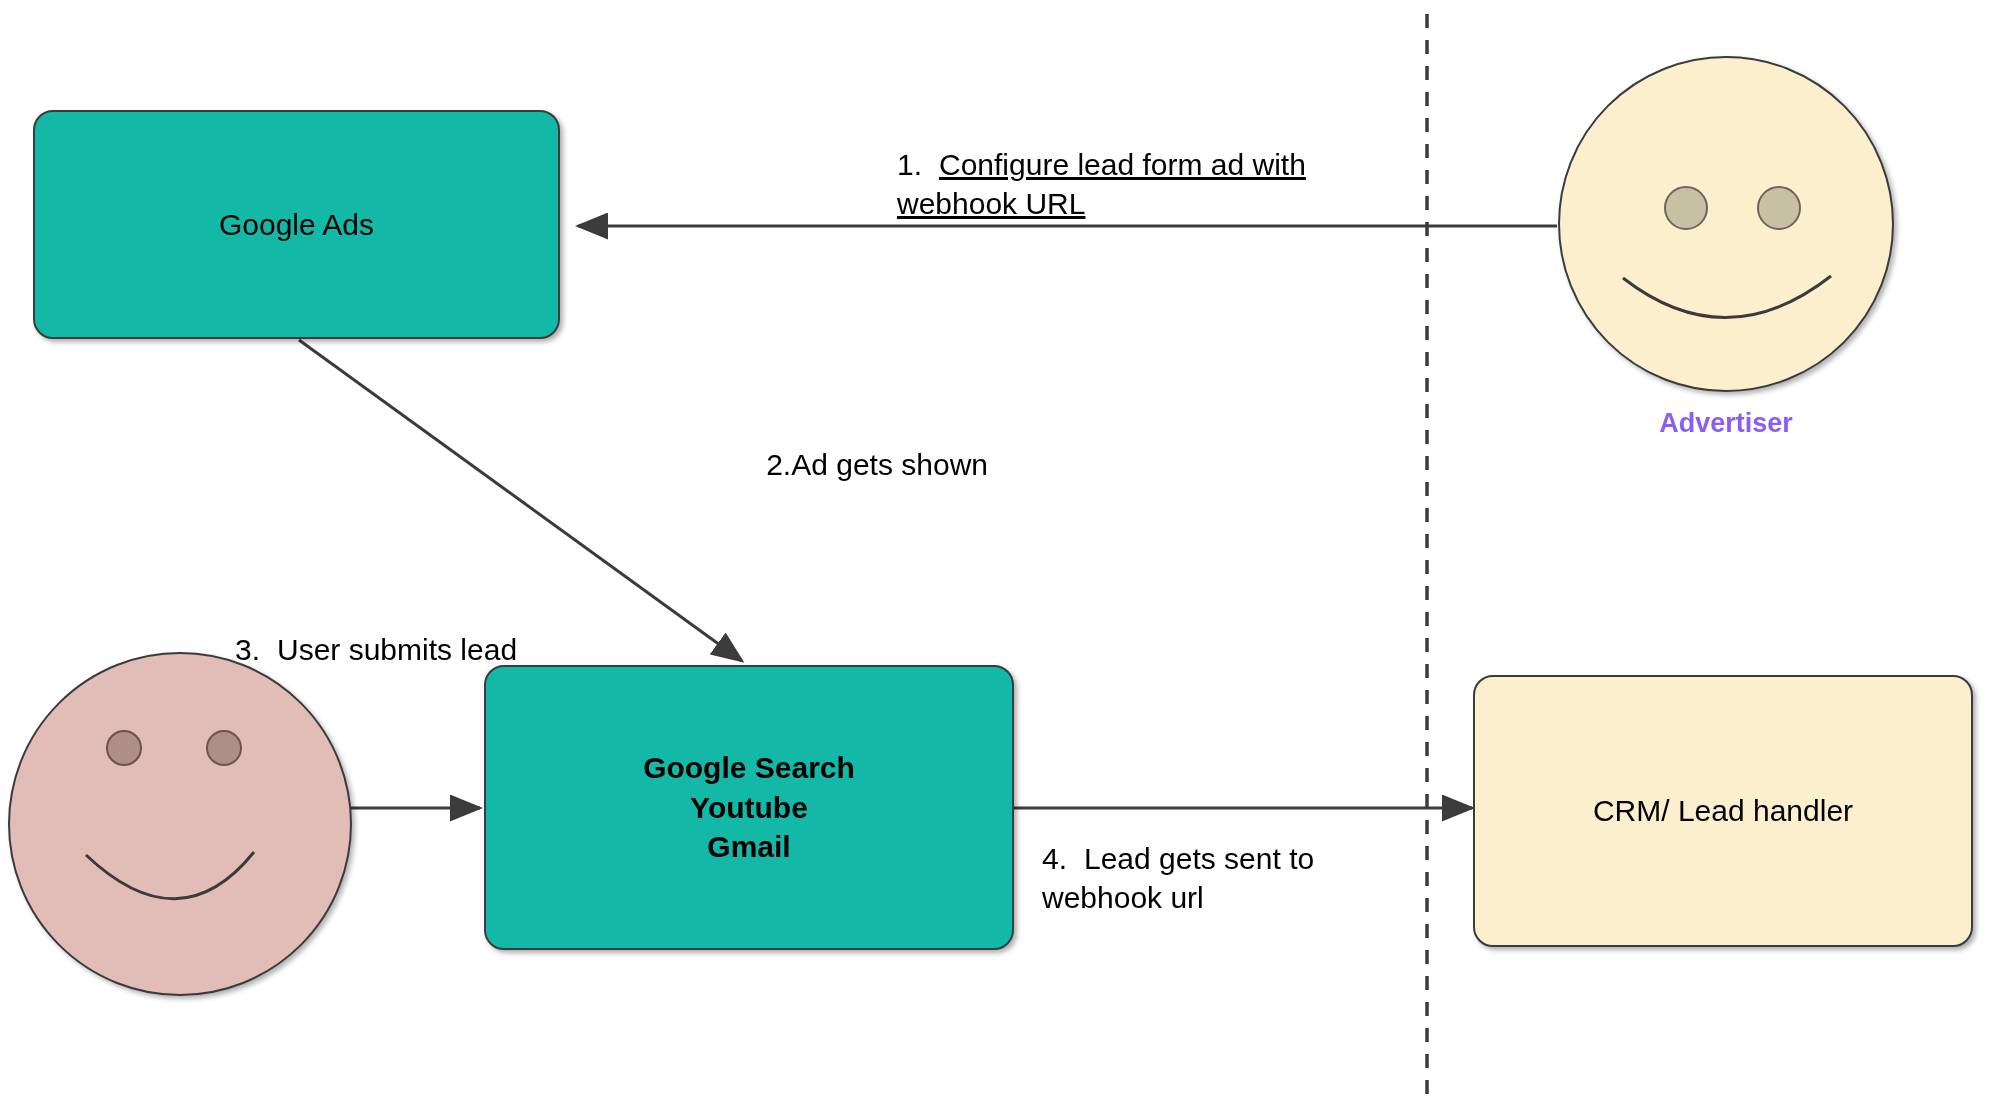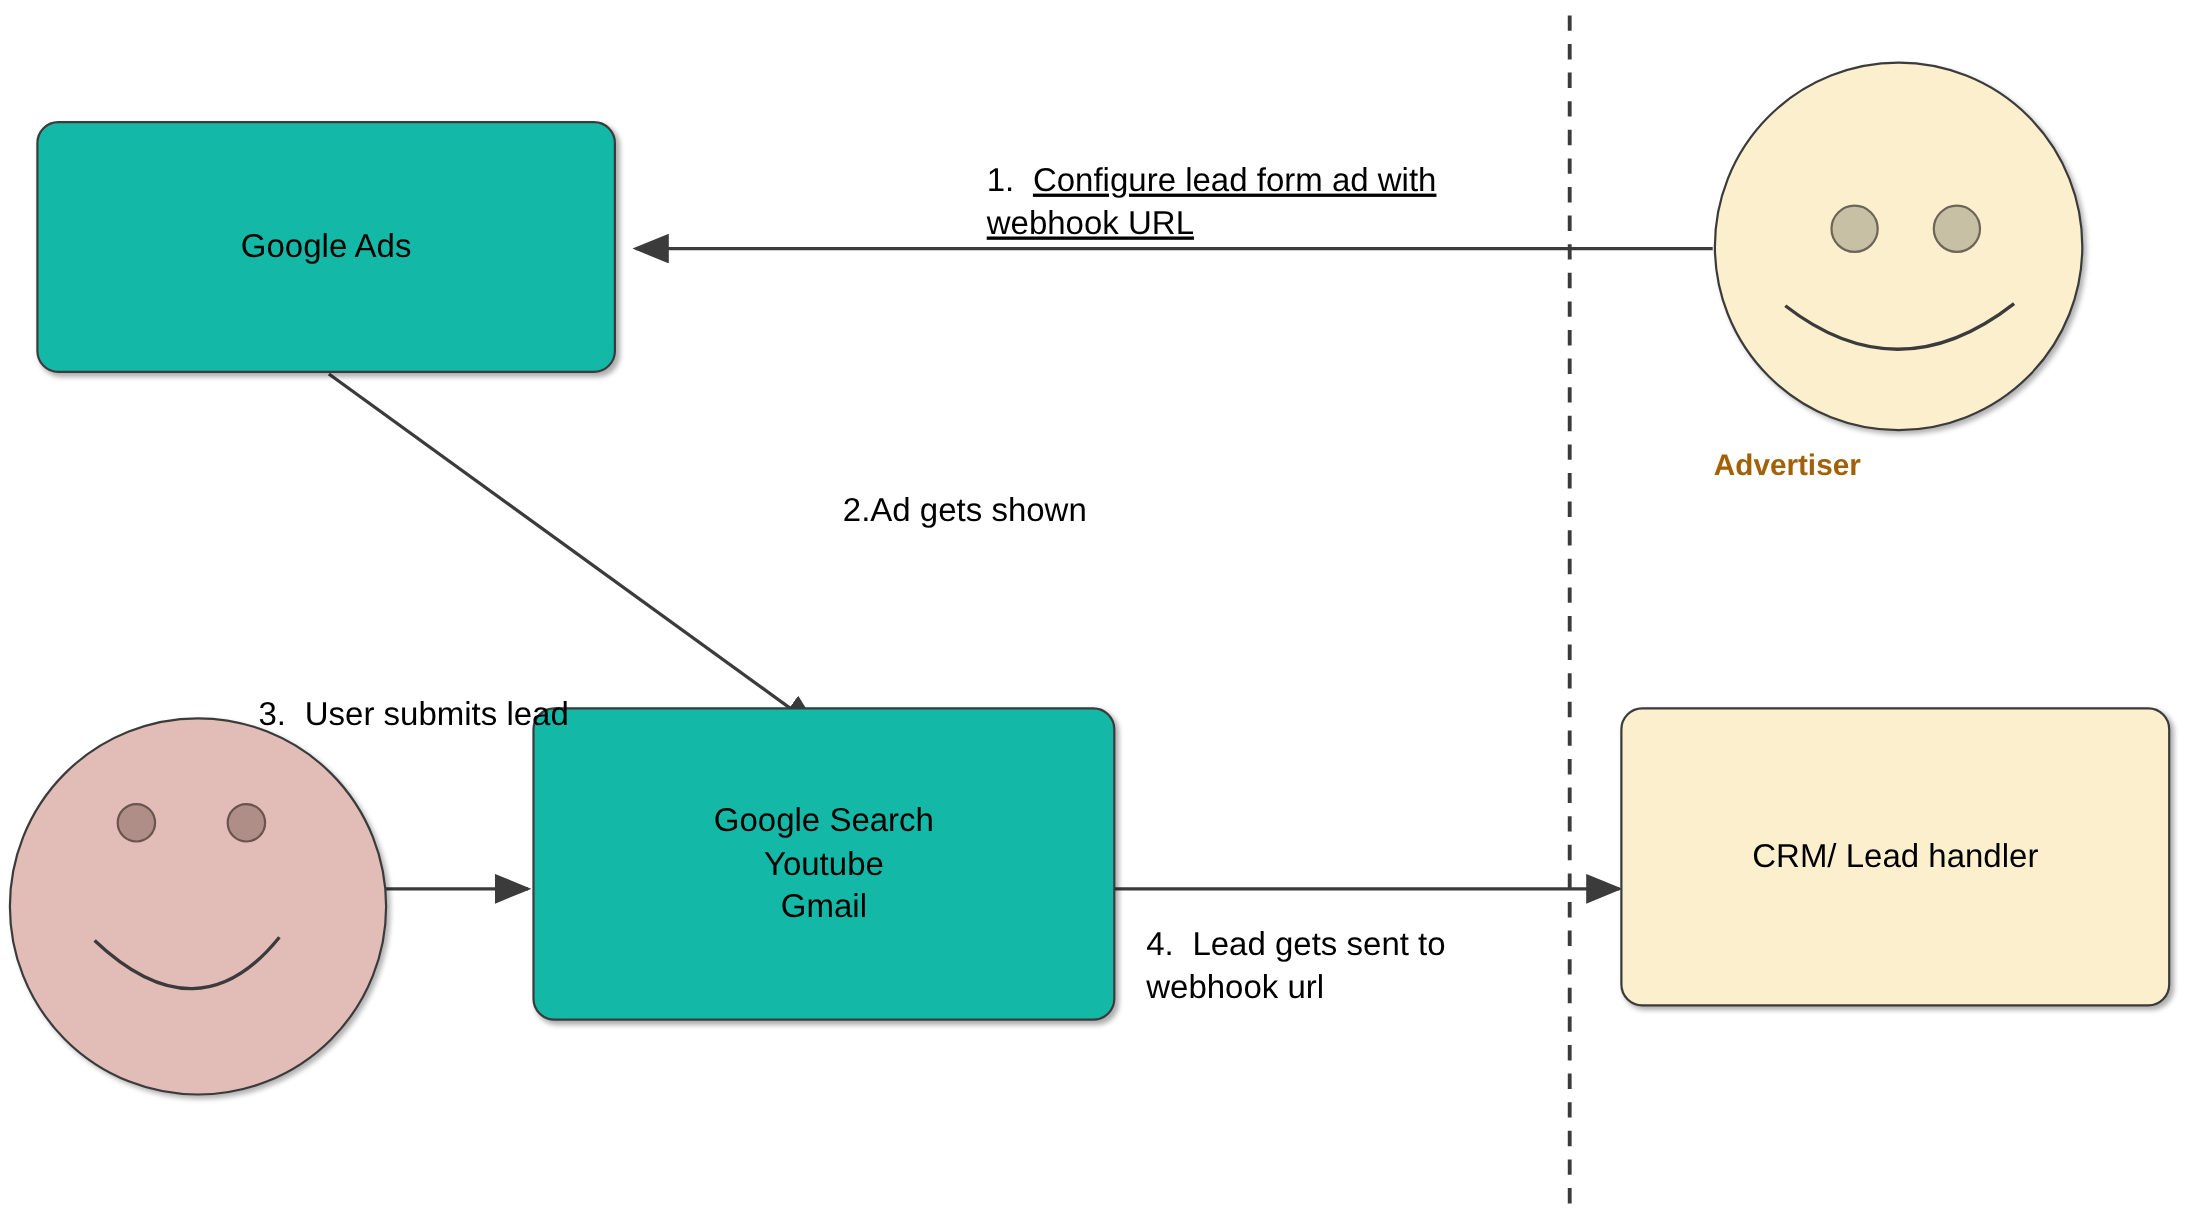--- a/index.html
+++ b/index.html
@@ -67,24 +67,24 @@
   }
   .actor .eye.cream { background: #c8c0a4; }
   .actor .eye.rose  { background: #b08e88; border-color: #6b534e; }
   .actor .mouth {
     position: absolute;
     overflow: visible;
   }
   .actor-label {
     position: absolute;
     width: 100%;
-    text-align: left;
+    text-align: center;
     font-weight: bold;
     font-size: 27px;
-    color: #a16207;
+    color: #8b5cf6;
     white-space: nowrap;
   }
 
   
   .caption {
     position: absolute;
     color: #000000;
     font-size: 30px;
     line-height: 1.32;
     white-space: pre-line;
@@ -115,27 +115,27 @@
 
     <line x1="350" y1="808" x2="480" y2="808" stroke="#3b3b3b" stroke-width="3" marker-end="url(#arrowhead)"></line>
 
     <line x1="1012" y1="808" x2="1472" y2="808" stroke="#3b3b3b" stroke-width="3" marker-end="url(#arrowhead)"></line>
   </svg>
 
   <div class="node-box blue" style="left:33px; top:110px; width:527px; height:229px;">
     <span>Google Ads</span>
   </div>
 
-  <div class="node-box blue" style="left:484px; top:643px; width:530px; height:285px;">
+  <div class="node-box blue" style="left:484px; top:665px; width:530px; height:285px;font-weight:bold;">
     <span style="white-space: pre-line;">Google Search
 Youtube
 Gmail</span>
   </div>
 
-  <div class="node-box cream" style="left:1473px; top:643px; width:500px; height:272px;">
+  <div class="node-box cream" style="left:1473px; top:675px; width:500px; height:272px;">
     <span>CRM/ Lead handler</span>
   </div>
 
   <div class="actor" style="left:1558px; top:56px; width:336px; height:336px;">
     <div class="face cream" style="width:336px; height:336px;"></div>
     <div class="eye cream" style="left:106px; top:130px; width:44px; height:44px;"></div>
     <div class="eye cream" style="left:199px; top:130px; width:44px; height:44px;"></div>
     <svg class="mouth" style="left:0; top:0; width:336px; height:336px;" viewBox="0 0 336 336">
       <path d="M 65 222 Q 168 302 273 220" fill="none" stroke="#3b3b3b" stroke-width="3"></path>
     </svg>

